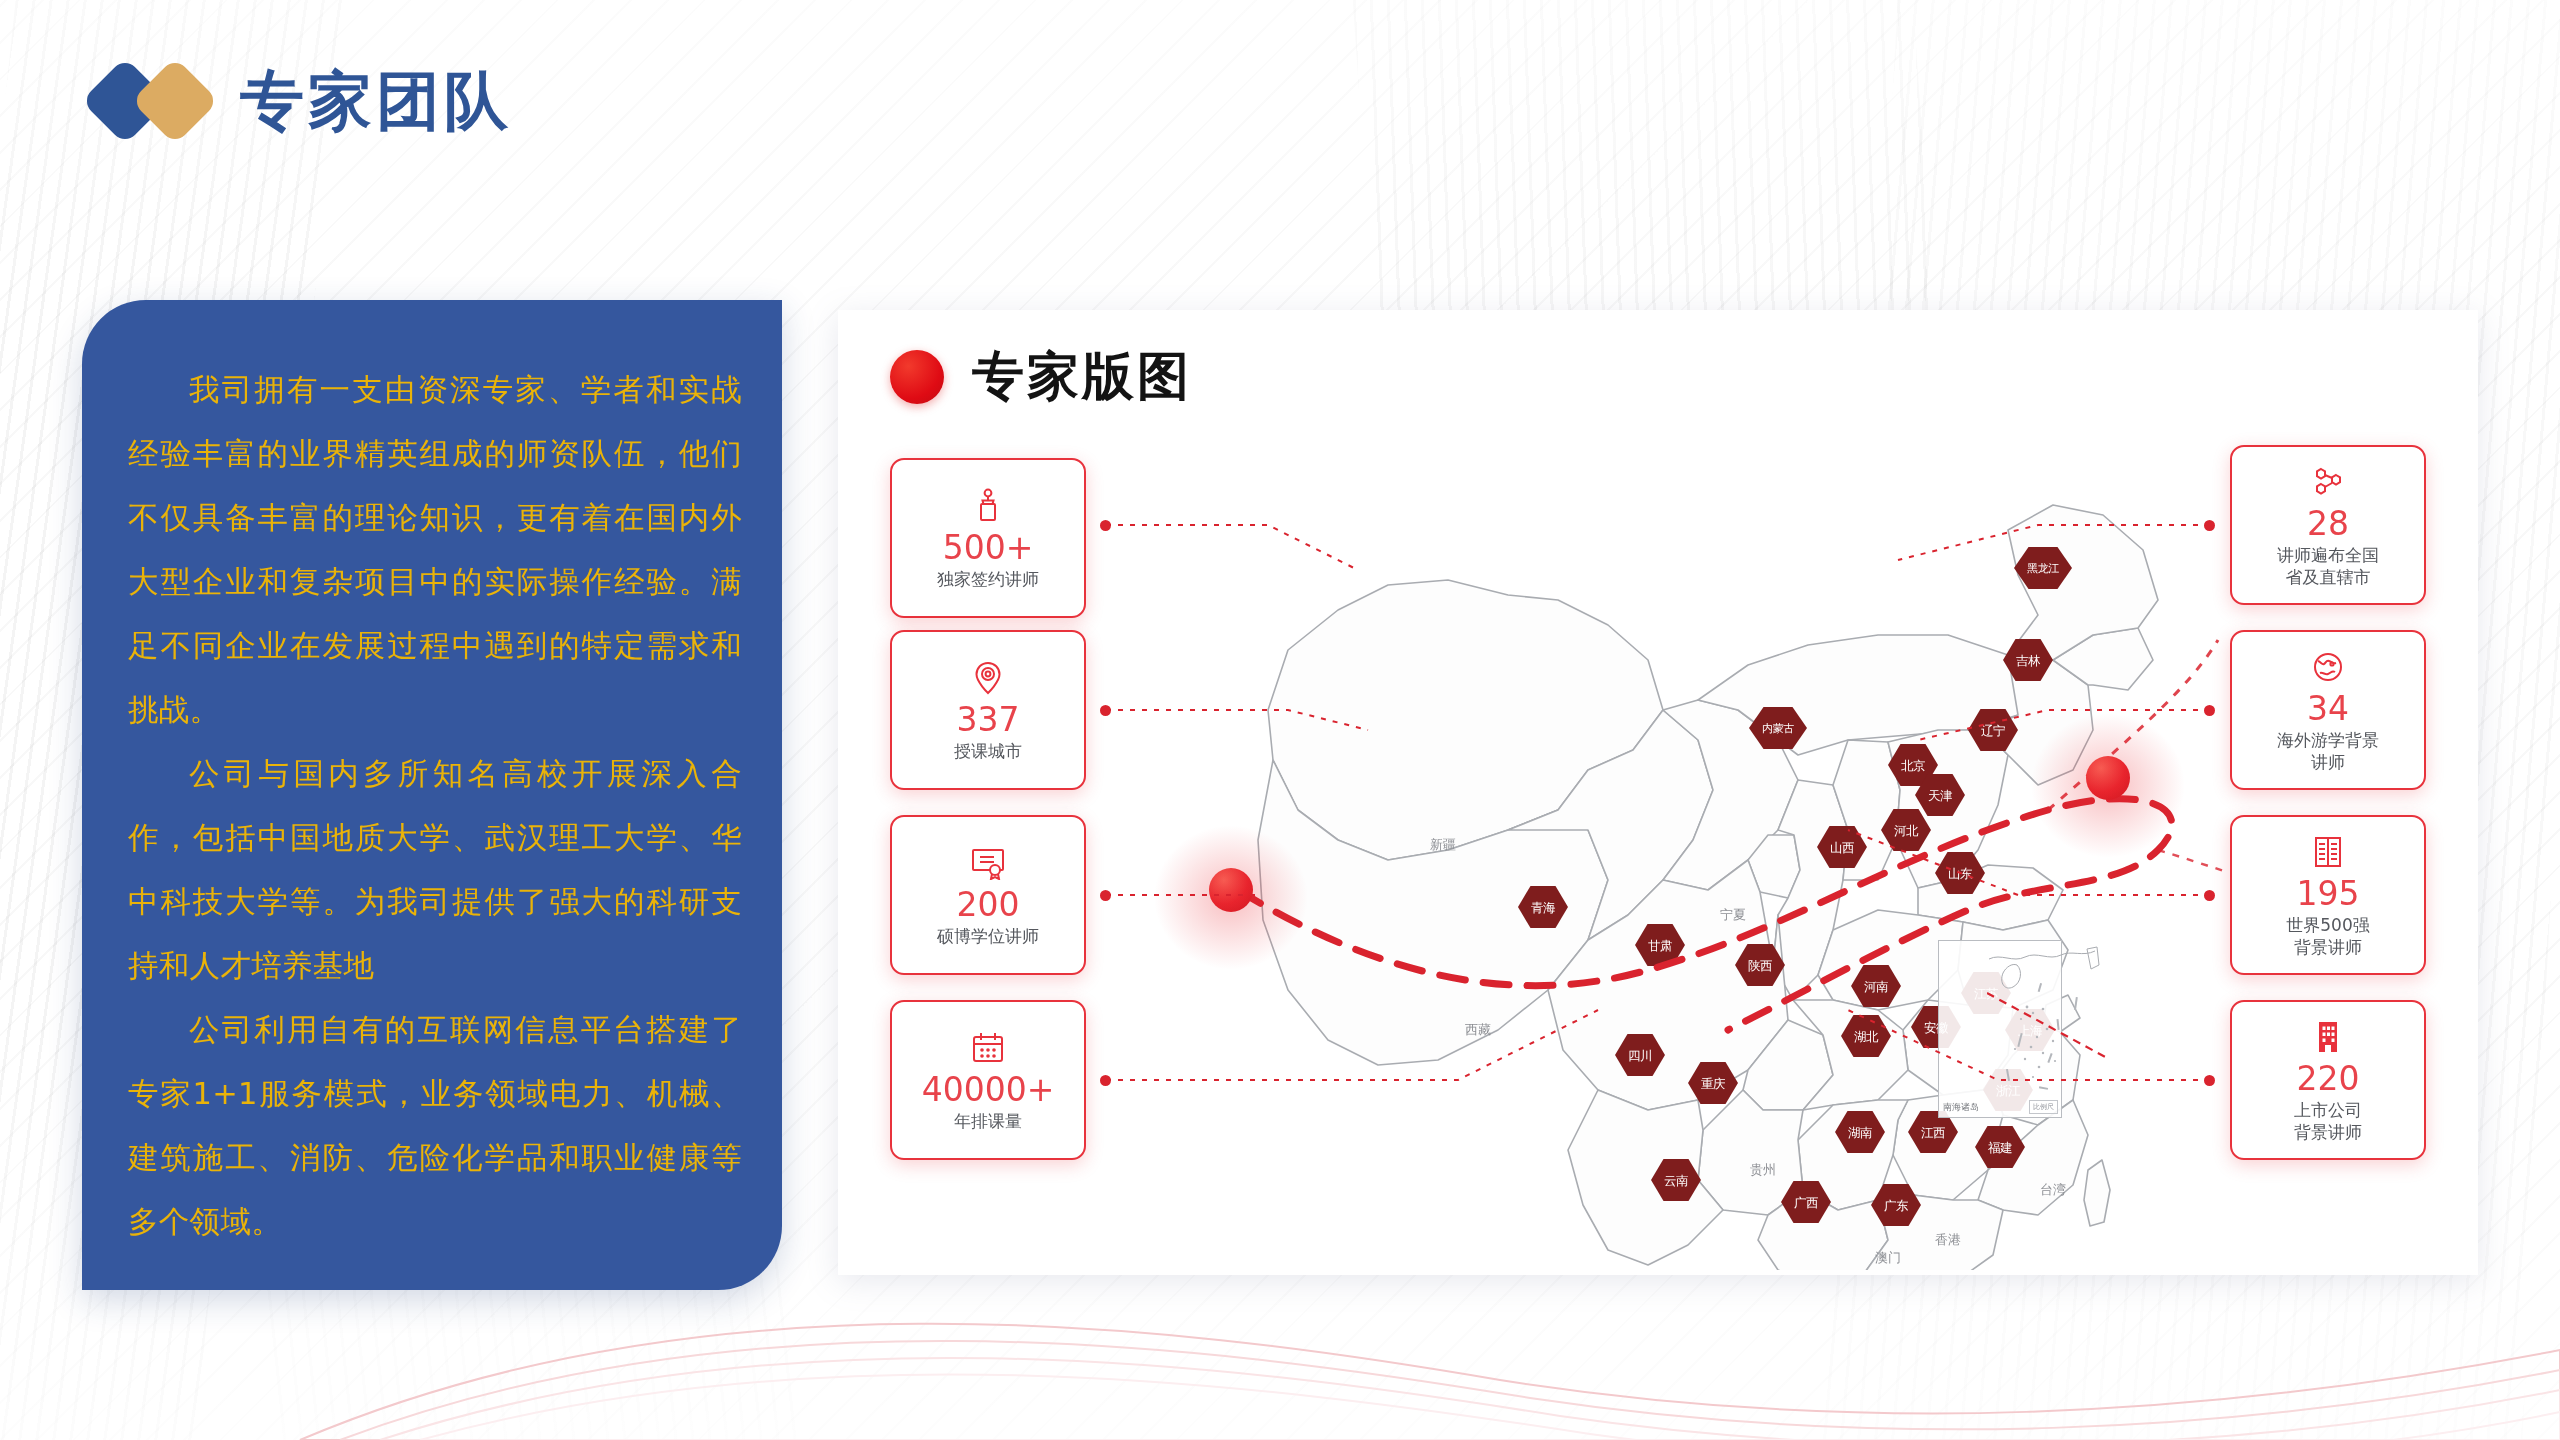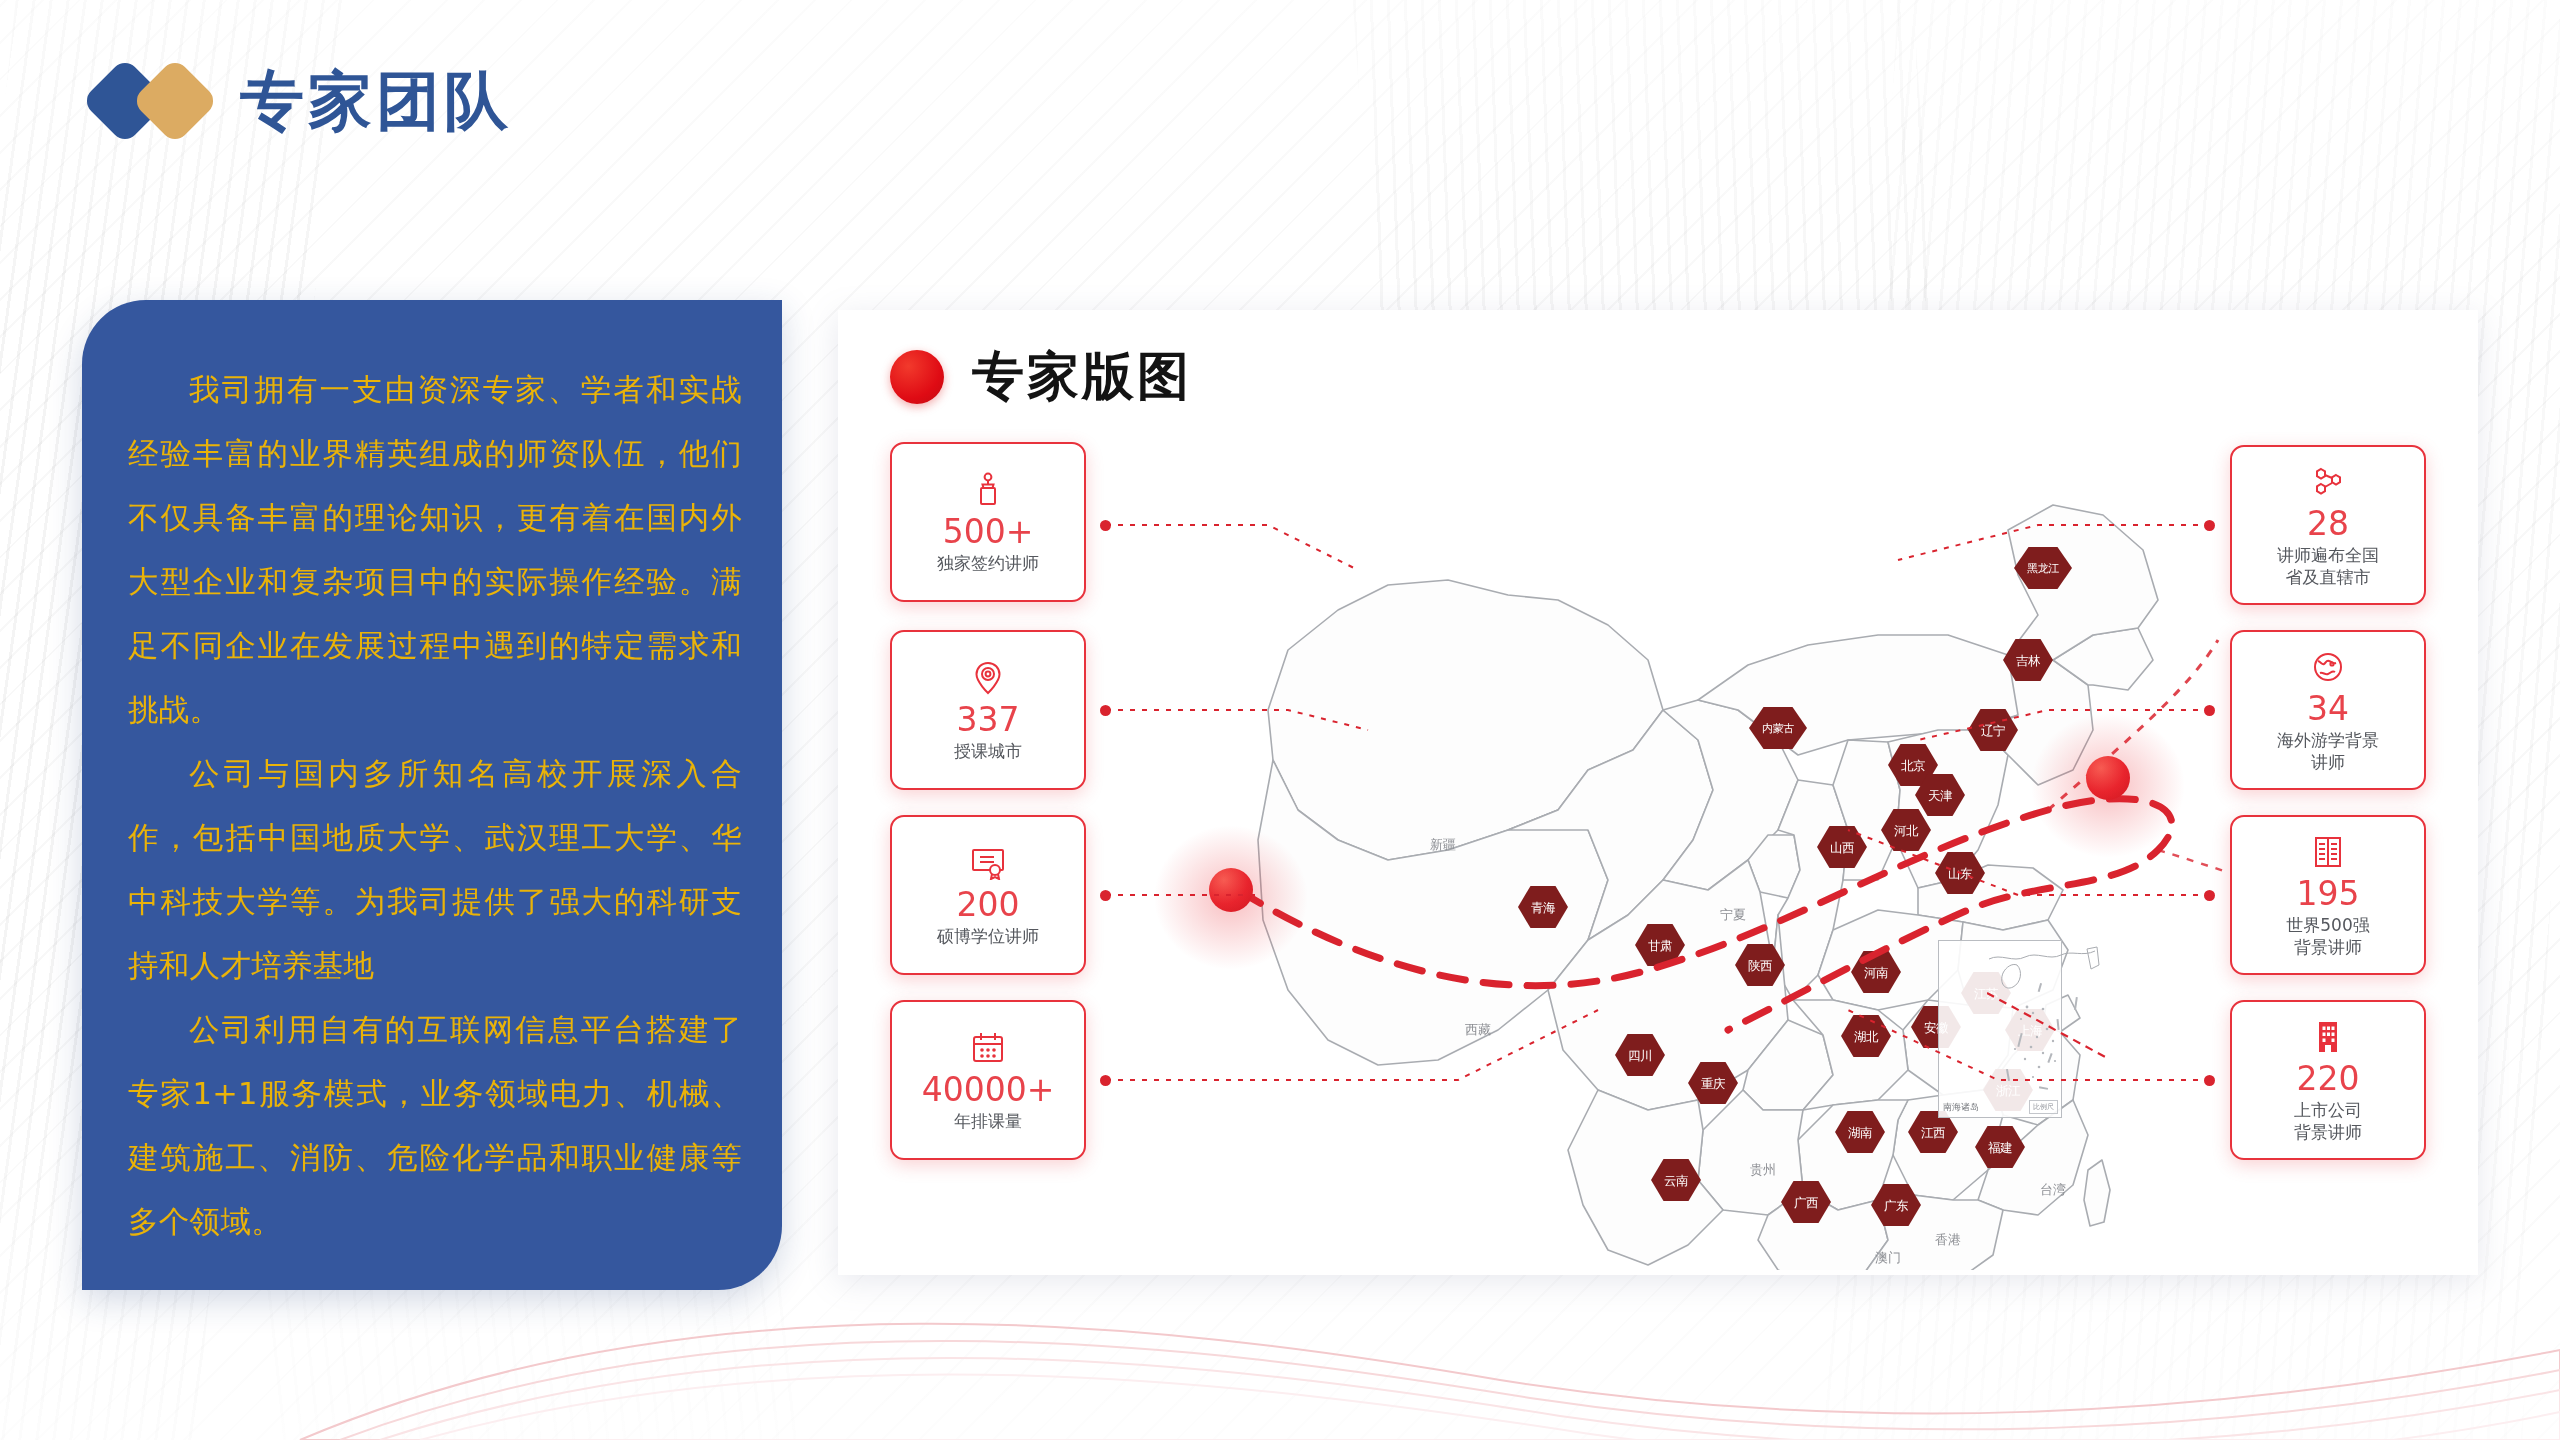--- a/index.html
+++ b/index.html
@@ -196,21 +196,21 @@
       <path d="M268,400 L450,400 L530,420"></path>
       <path d="M268,585 L420,585"></path>
       <path d="M268,770 L620,770 L760,700"></path>
       <path d="M1372,215 L1200,215 L1060,250"></path>
       <path d="M1372,400 L1210,400 L1080,430"></path>
       <path d="M1372,585 L1180,585 L1010,520"></path>
       <path d="M1372,770 L1160,770 L1010,700"></path>
     </g>
   </svg>
 
-  <div class="stat-card" style="left:52px; top:132px;">
+  <div class="stat-card" style="left:52px; top:148px;">
     <span class="stat-icon">
       <svg width="34" height="38" viewBox="0 0 34 38" fill="none" stroke="#e8323c" stroke-width="2">
         <circle cx="17" cy="6" r="3.4"></circle>
         <path d="M11.5 13.5 h11 l-1 3.5 h-9 z"></path>
         <rect x="10" y="17" width="14" height="16" rx="1"></rect>
         <path d="M17 9.4 v3.6"></path>
       </svg>
     </span>
     <span class="stat-value">500+</span>
     <span class="stat-label">独家签约讲师</span>
@@ -405,21 +405,21 @@
     <span class="hex" style="left:905px; top:320px;">辽宁</span>
     <span class="hex wide" style="left:690px; top:318px;">内蒙古</span>
     <span class="hex" style="left:825px; top:355px;">北京</span>
     <span class="hex" style="left:852px; top:385px;">天津</span>
     <span class="hex" style="left:818px; top:420px;">河北</span>
     <span class="hex" style="left:754px; top:437px;">山西</span>
     <span class="hex" style="left:872px; top:463px;">山东</span>
     <span class="hex" style="left:455px; top:497px;">青海</span>
     <span class="hex" style="left:572px; top:535px;">甘肃</span>
     <span class="hex" style="left:672px; top:555px;">陕西</span>
-    <span class="hex" style="left:788px; top:562px;">河南</span>
+    <span class="hex" style="left:788px; top:576px;">河南</span>
     <span class="hex" style="left:898px; top:583px;">江苏</span>
     <span class="hex" style="left:552px; top:645px;">四川</span>
     <span class="hex" style="left:778px; top:626px;">湖北</span>
     <span class="hex" style="left:848px; top:617px;">安徽</span>
     <span class="hex" style="left:942px; top:620px;">上海</span>
     <span class="hex" style="left:625px; top:673px;">重庆</span>
     <span class="hex" style="left:920px; top:680px;">浙江</span>
     <span class="hex" style="left:772px; top:722px;">湖南</span>
     <span class="hex" style="left:845px; top:722px;">江西</span>
     <span class="hex" style="left:912px; top:737px;">福建</span>

